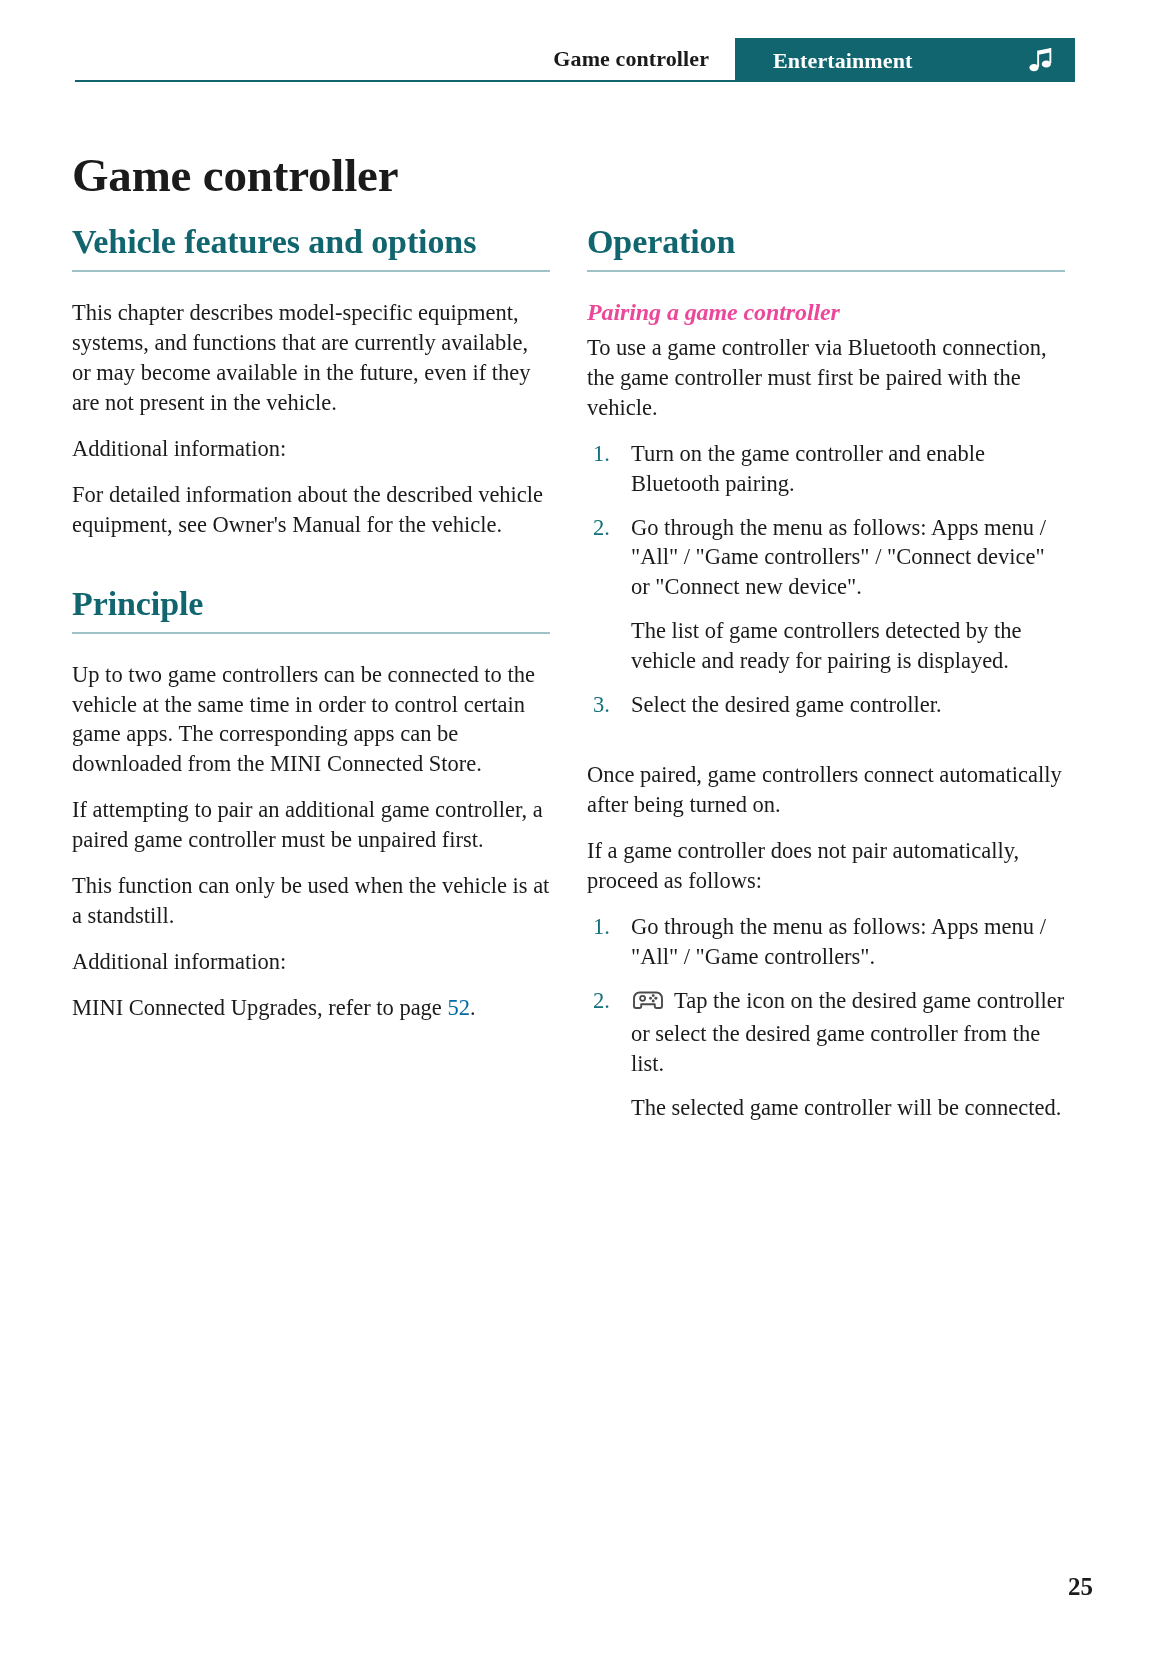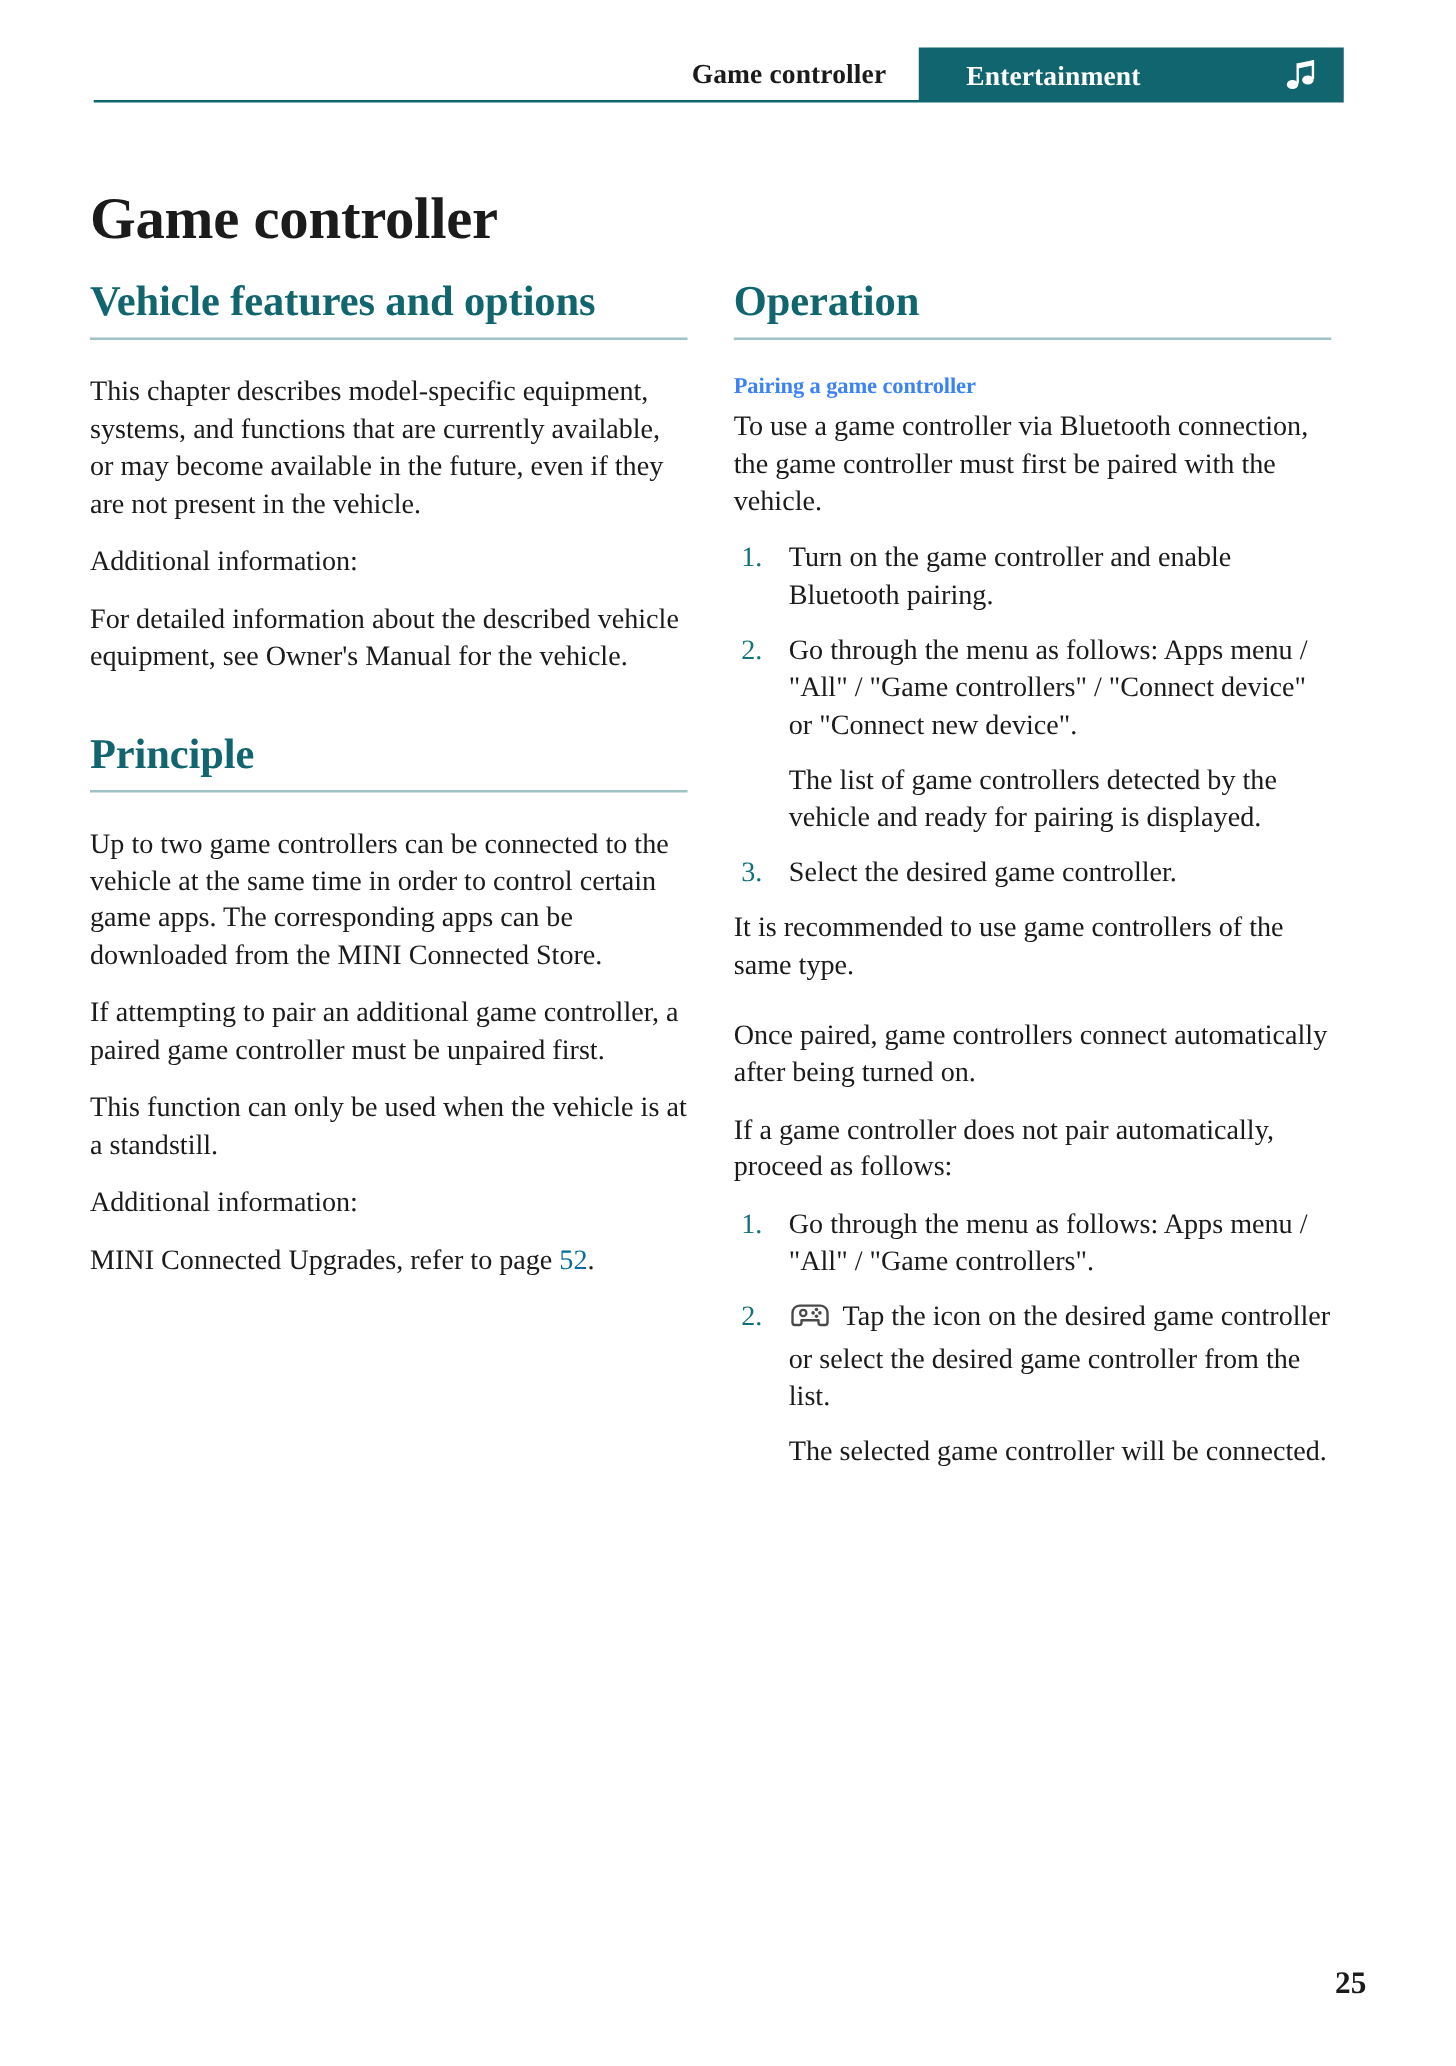--- a/index.html
+++ b/index.html
@@ -89,26 +89,27 @@
     margin: 0 0 9px 0;
     letter-spacing: -0.1px;
     line-height: 1.15;
   }
   .sec-rule {
     height: 2px;
     background: #9ec2c6;
     margin-bottom: 26px;
   }
   h3.sub-head {
-    font-size: 18px;
-    font-weight: bold;
-    color: #3b82f6;
+    font-size: 24px;
+    font-weight: bold;
+    color: #ec4899;
     margin: 0 0 6px 0;
     line-height: 1.2;
     letter-spacing: -0.1px;
+    font-style: italic;
   }
   p.body {
     font-size: 22.5px;
     line-height: 1.33;
     margin: 0 0 16px 0;
     color: #1b1b1b;
   }
   p.body:last-child { margin-bottom: 0; }
 
   .spacer-lg { height: 44px; }
@@ -227,21 +228,20 @@
           </div>
         </li>
         <li>
           <span class="step-num">3.</span>
           <div class="step-body">
             <p>Select the desired game controller.</p>
           </div>
         </li>
       </ol>
 
-      <p class="body">It is recommended to use game controllers of the same type.</p>
     </section>
 
     <div class="spacer-md"></div>
 
     <section>
       <p class="body">Once paired, game controllers connect automatically after being turned on.</p>
       <p class="body">If a game controller does not pair automatically, proceed as follows:</p>
 
       <ol class="steps">
         <li>

